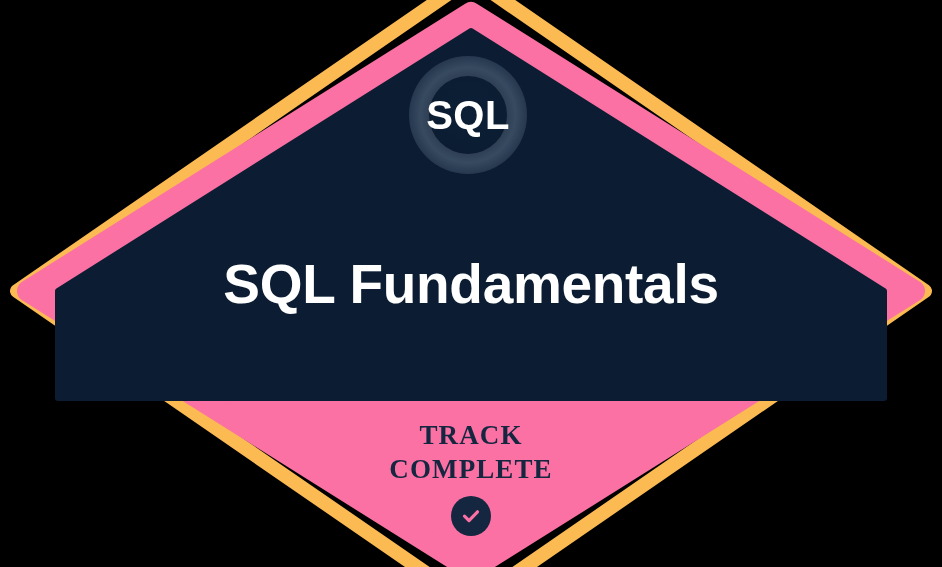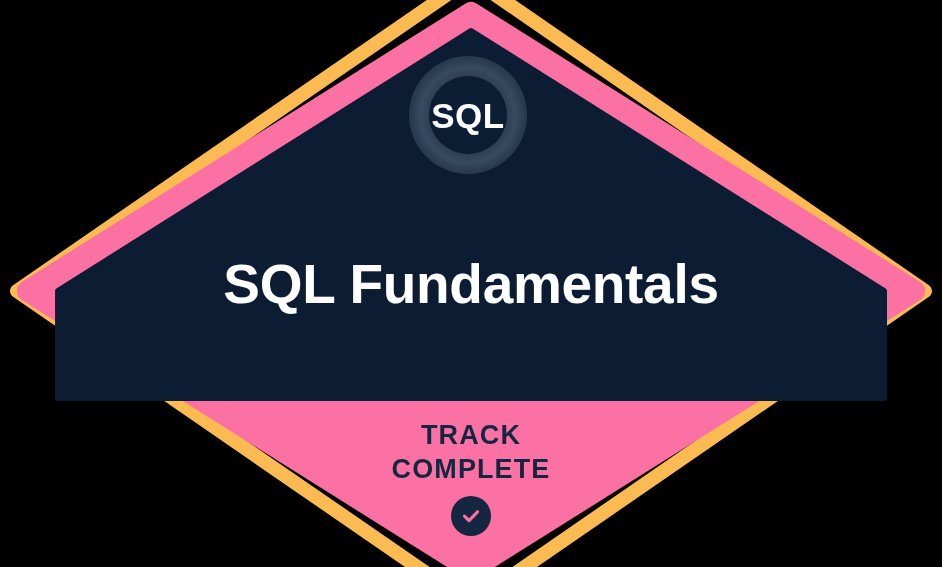--- a/index.html
+++ b/index.html
@@ -60,21 +60,21 @@
     top: 20px;
     width: 78px;
     height: 78px;
     border-radius: 50%;
     background: radial-gradient(circle at 50% 45%, #0c1f36 0%, #0b1c31 100%);
   }
   #emblem-label {
     position: relative;
     z-index: 2;
     font-family: "Liberation Sans", sans-serif;
-    font-size: 35px;
+    font-size: 40px;
     font-weight: bold;
     letter-spacing: 0.5px;
     color: #ffffff;
     line-height: 1;
   }
 
   
   #track-title {
     position: absolute;
     left: 0;
@@ -93,21 +93,21 @@
   
   #status-block {
     position: absolute;
     left: 0;
     top: 418px;
     width: 942px;
     text-align: center;
     z-index: 4;
   }
   #status-text {
-    font-family: Liberation Sans, sans-serif;
+    font-family: Liberation Serif, serif;
     font-size: 27px;
     font-weight: bold;
     color: #152640;
     letter-spacing: 1.1px;
     line-height: 34px;
     text-transform: uppercase;
     white-space: pre-line;
   }
   #status-check {
     margin: 10px auto 0;

